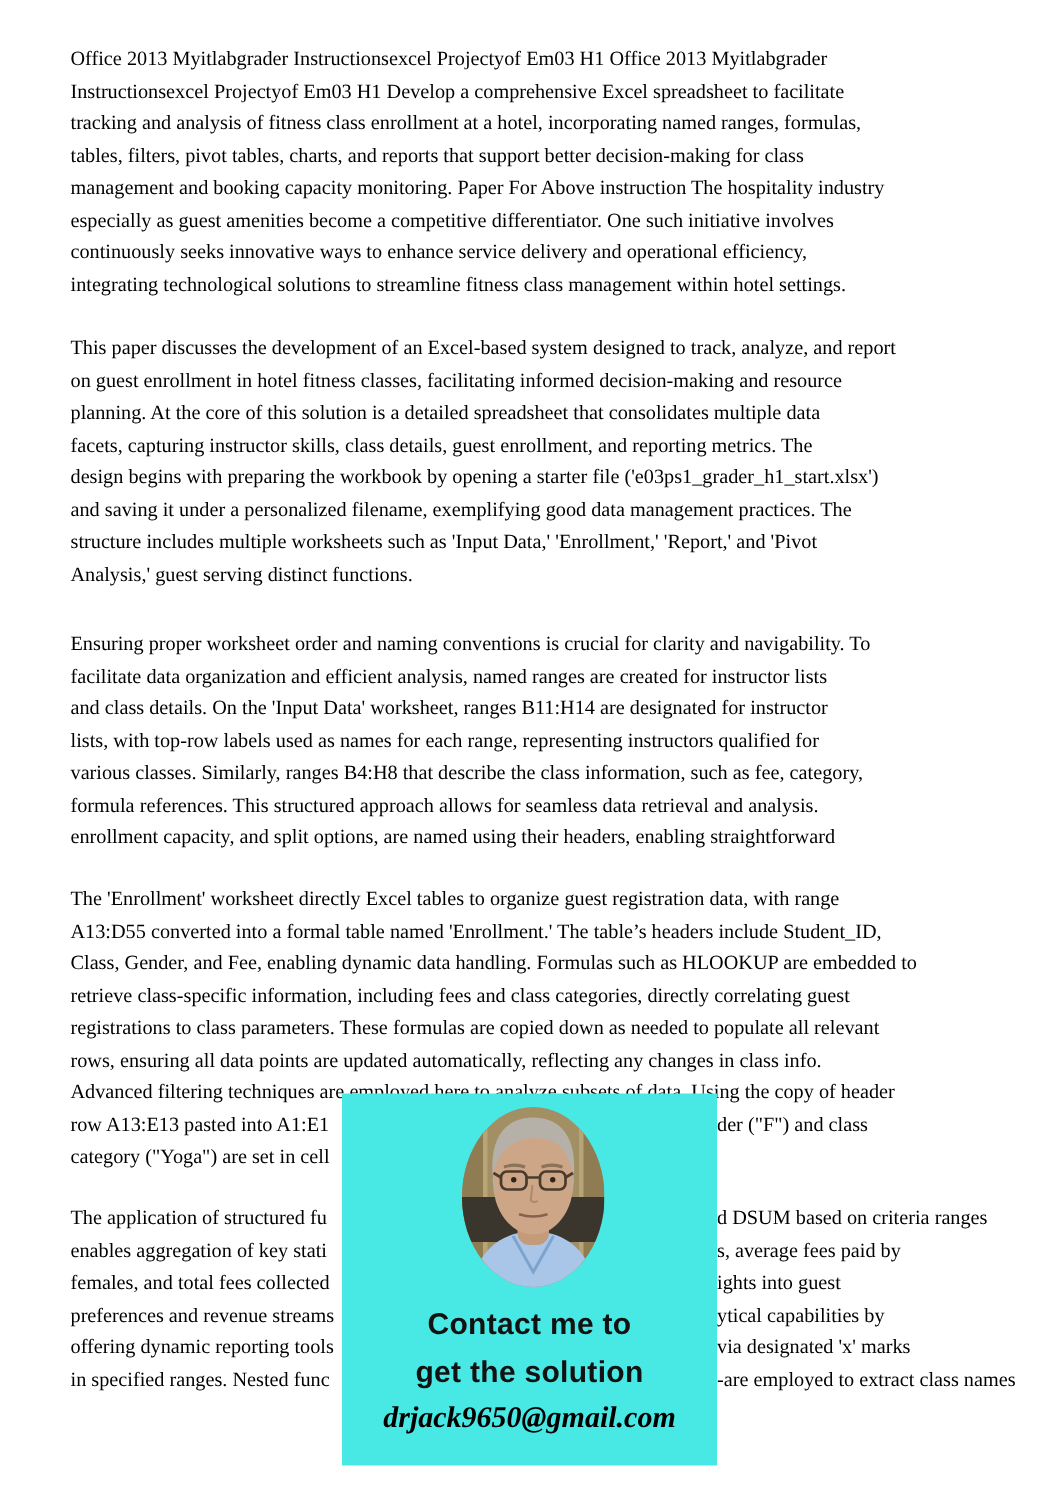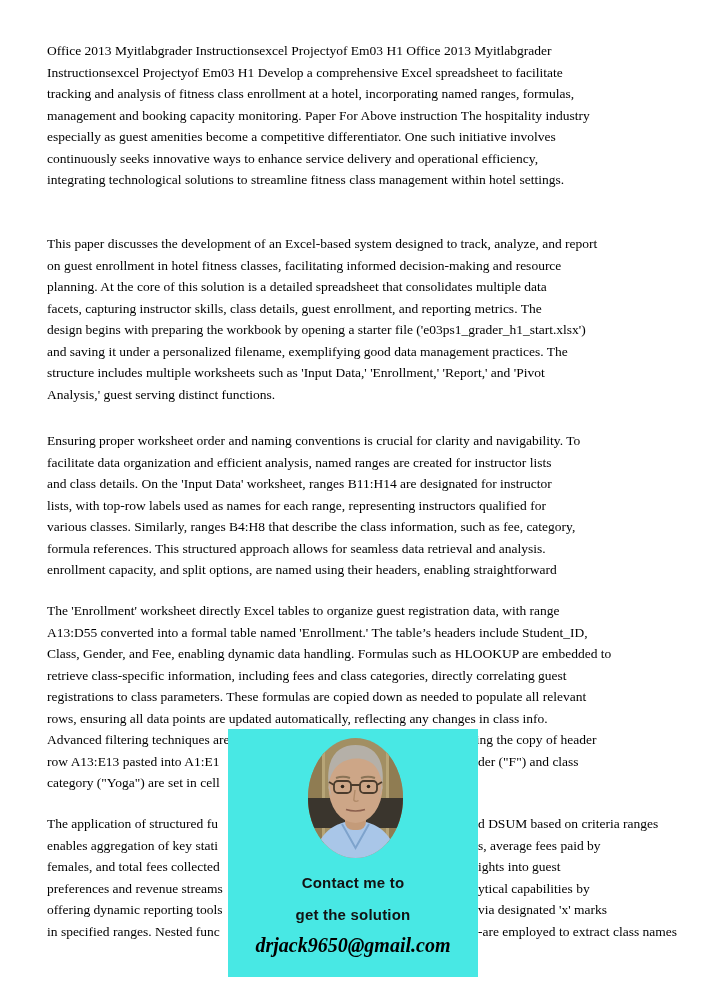--- a/index.html
+++ b/index.html
@@ -8,21 +8,21 @@
     width:708px; height:1000px;
     background:#ffffff;
     overflow:hidden;
     font-family:"Liberation Serif", serif;
     color:#000000;
   }
   .content {
     position:absolute; left:47px; top:0; width:620px;
     font-size:13.5px; line-height:21.5px;
   }
-  .para { position:absolute; left:0; white-space:nowrap;margin-top:12px; }
+  .para { position:absolute; left:0; white-space:nowrap; }
   .para-1 { top:28px; }
   .para-2 { top:221px; }
   .para-3 { top:418px; }
   .para-4 { top:588px; }
   .para-5 { top:801px; }
   .line { height:21.5px; }
   .split { position:relative; }
   .rfrag { position:absolute; left:431px; top:0; }
 
   
@@ -36,21 +36,21 @@
     position:absolute; left:80px; top:9px;
     width:95px; height:120px;
     border-radius:50%;
     overflow:hidden;
   }
   .portrait svg { display:block; }
   .ad-heading {
     position:absolute; top:138px; left:0; right:0;
     font-family:"Liberation Sans", sans-serif;
     font-weight:700;
-    font-size:15px; line-height:32px;
+    font-size:20px; line-height:32px;
     color:#121212;
     letter-spacing:0.2px;
   }
   .ad-email {
     position:absolute; top:203px; left:0; right:0;
     font-family:"Liberation Serif", serif;
     font-weight:700;
     font-size:20px; line-height:26px;
     color:#000000;
     font-style:italic;
@@ -59,20 +59,21 @@
 </head>
 <body>
 
 <div class="page">
   <div class="content">
 
     <div class="para para-1">
       <div class="line">Office 2013 Myitlabgrader Instructionsexcel Projectyof Em03 H1 Office 2013 Myitlabgrader</div>
       <div class="line">Instructionsexcel Projectyof Em03 H1 Develop a comprehensive Excel spreadsheet to facilitate</div>
       <div class="line">tracking and analysis of fitness class enrollment at a hotel, incorporating named ranges, formulas,</div>
+      <div class="line">tables, filters, pivot tables, charts, and reports that support better decision-making for class</div>
       <div class="line">management and booking capacity monitoring. Paper For Above instruction The hospitality industry</div>
       <div class="line">especially as guest amenities become a competitive differentiator. One such initiative involves</div>
       <div class="line">continuously seeks innovative ways to enhance service delivery and operational efficiency,</div>
       <div class="line">integrating technological solutions to streamline fitness class management within hotel settings.</div>
     </div>
 
     <div class="para para-2">
       <div class="line">This paper discusses the development of an Excel-based system designed to track, analyze, and report</div>
       <div class="line">on guest enrollment in hotel fitness classes, facilitating informed decision-making and resource</div>
       <div class="line">planning. At the core of this solution is a detailed spreadsheet that consolidates multiple data</div>

